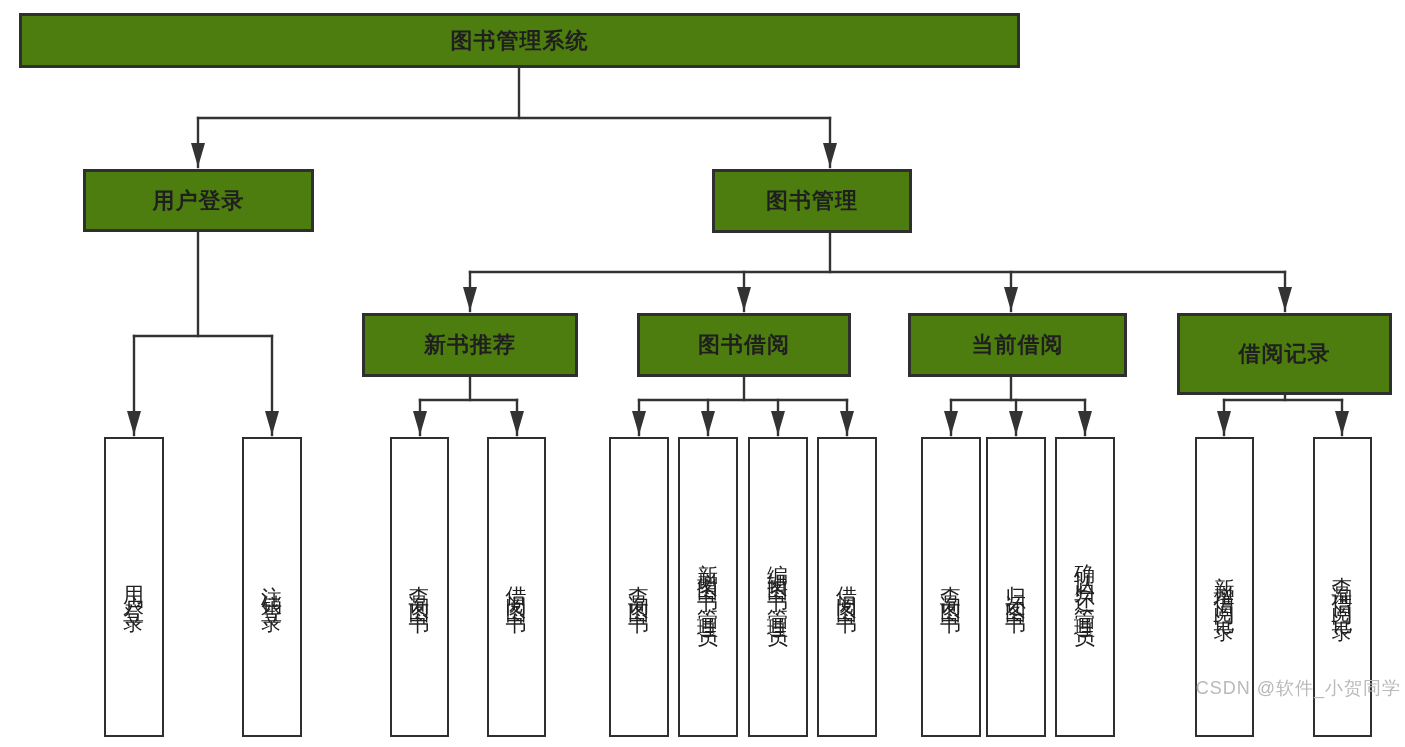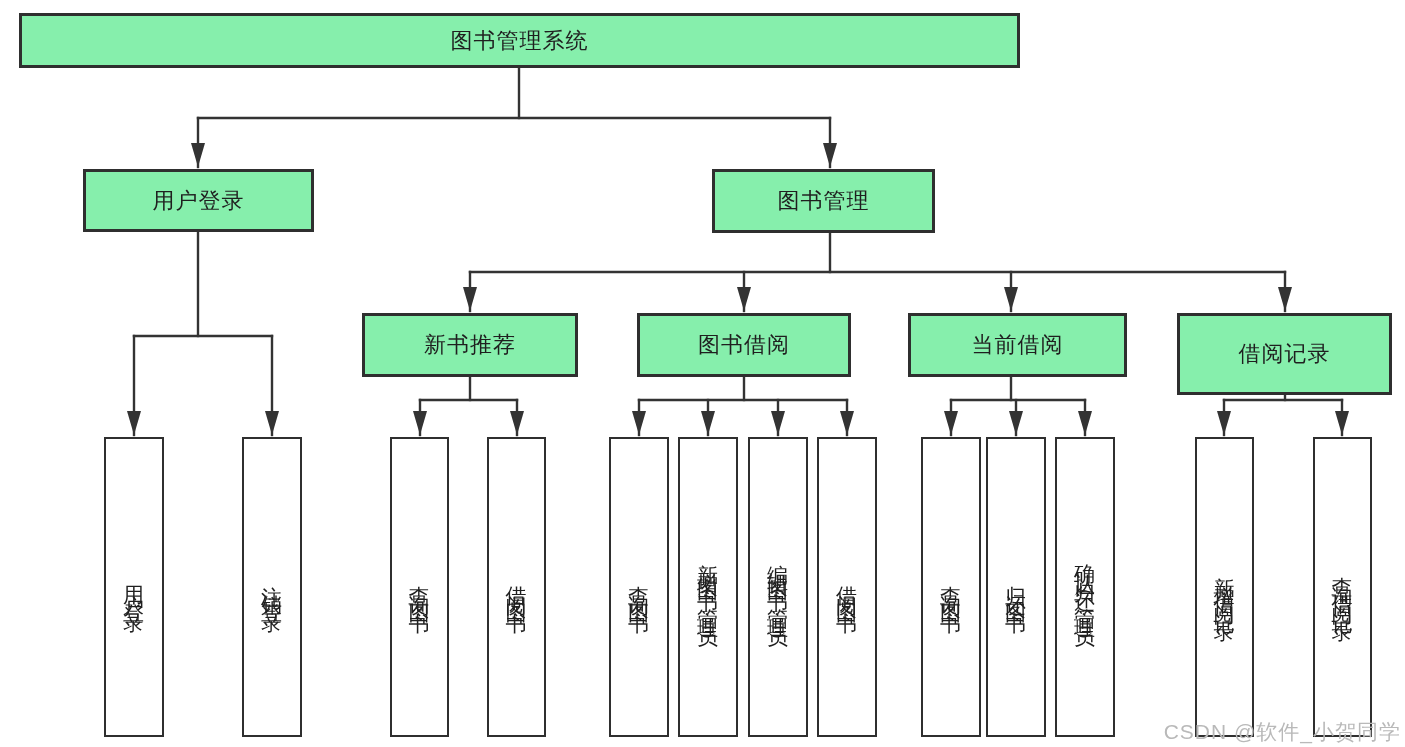--- a/index.html
+++ b/index.html
@@ -16,49 +16,50 @@
     background:var(--background,#fff);
     font-family:"Liberation Sans","DejaVu Sans",sans-serif;
     position:relative;
   }
   .canvas{position:relative;width:1405px;height:747px;background:var(--background,#fff);}
   .connector-layer{position:absolute;left:0;top:0;width:1405px;height:747px;}
   .cline{stroke:var(--line,#333);stroke-width:2.4;fill:none;stroke-linecap:square;}
   #arrowhead polygon{fill:var(--line,#333);}
   .hbox{
     position:absolute;
-    background:#86efac;
+    background:#4d7c0f;
     border:3px solid var(--box-border,#2f2f2f);
     display:flex;align-items:center;justify-content:center;
     color:var(--text,#1f1f1f);
     font-size:22px;
     letter-spacing:1px;
     z-index:2;
+    font-weight:bold;
   }
   .vbox{
     position:absolute;
     background:#ffffff;
     border:2.5px solid var(--box-border,#2f2f2f);
     display:flex;align-items:center;justify-content:center;
     color:var(--text,#1f1f1f);
     z-index:2;
   }
   .vtext{
     writing-mode:vertical-rl;
     text-orientation:mixed;
     font-size:21px;
     letter-spacing:9px;
     line-height:1;
     white-space:nowrap;
   }
   .watermark{
     position:absolute;
     right:4px;
-    top:718px;
-    font-size:21px;
+    top:676px;
+    font-size:18px;
     color:var(--watermark,#b9b9b9);
     z-index:5;
     letter-spacing:1px;
   }
 </style>
 </head>
 <body>
 
 <div class="canvas">
 
@@ -124,21 +125,21 @@
     </g>
   </svg>
 
   <div class="hbox" style="left:19px;top:13px;width:1001px;height:55px">
     <span>图书管理系统</span>
   </div>
 
   <div class="hbox" style="left:83px;top:169px;width:231px;height:63px">
     <span>用户登录</span>
   </div>
-  <div class="hbox" style="left:712px;top:169px;width:223px;height:64px">
+  <div class="hbox" style="left:712px;top:169px;width:200px;height:64px">
     <span>图书管理</span>
   </div>
 
   <div class="hbox" style="left:637px;top:313px;width:214px;height:64px">
     <span>图书借阅</span>
   </div>
   <div class="hbox" style="left:362px;top:313px;width:216px;height:64px">
     <span>新书推荐</span>
   </div>
   <div class="hbox" style="left:908px;top:313px;width:219px;height:64px">

